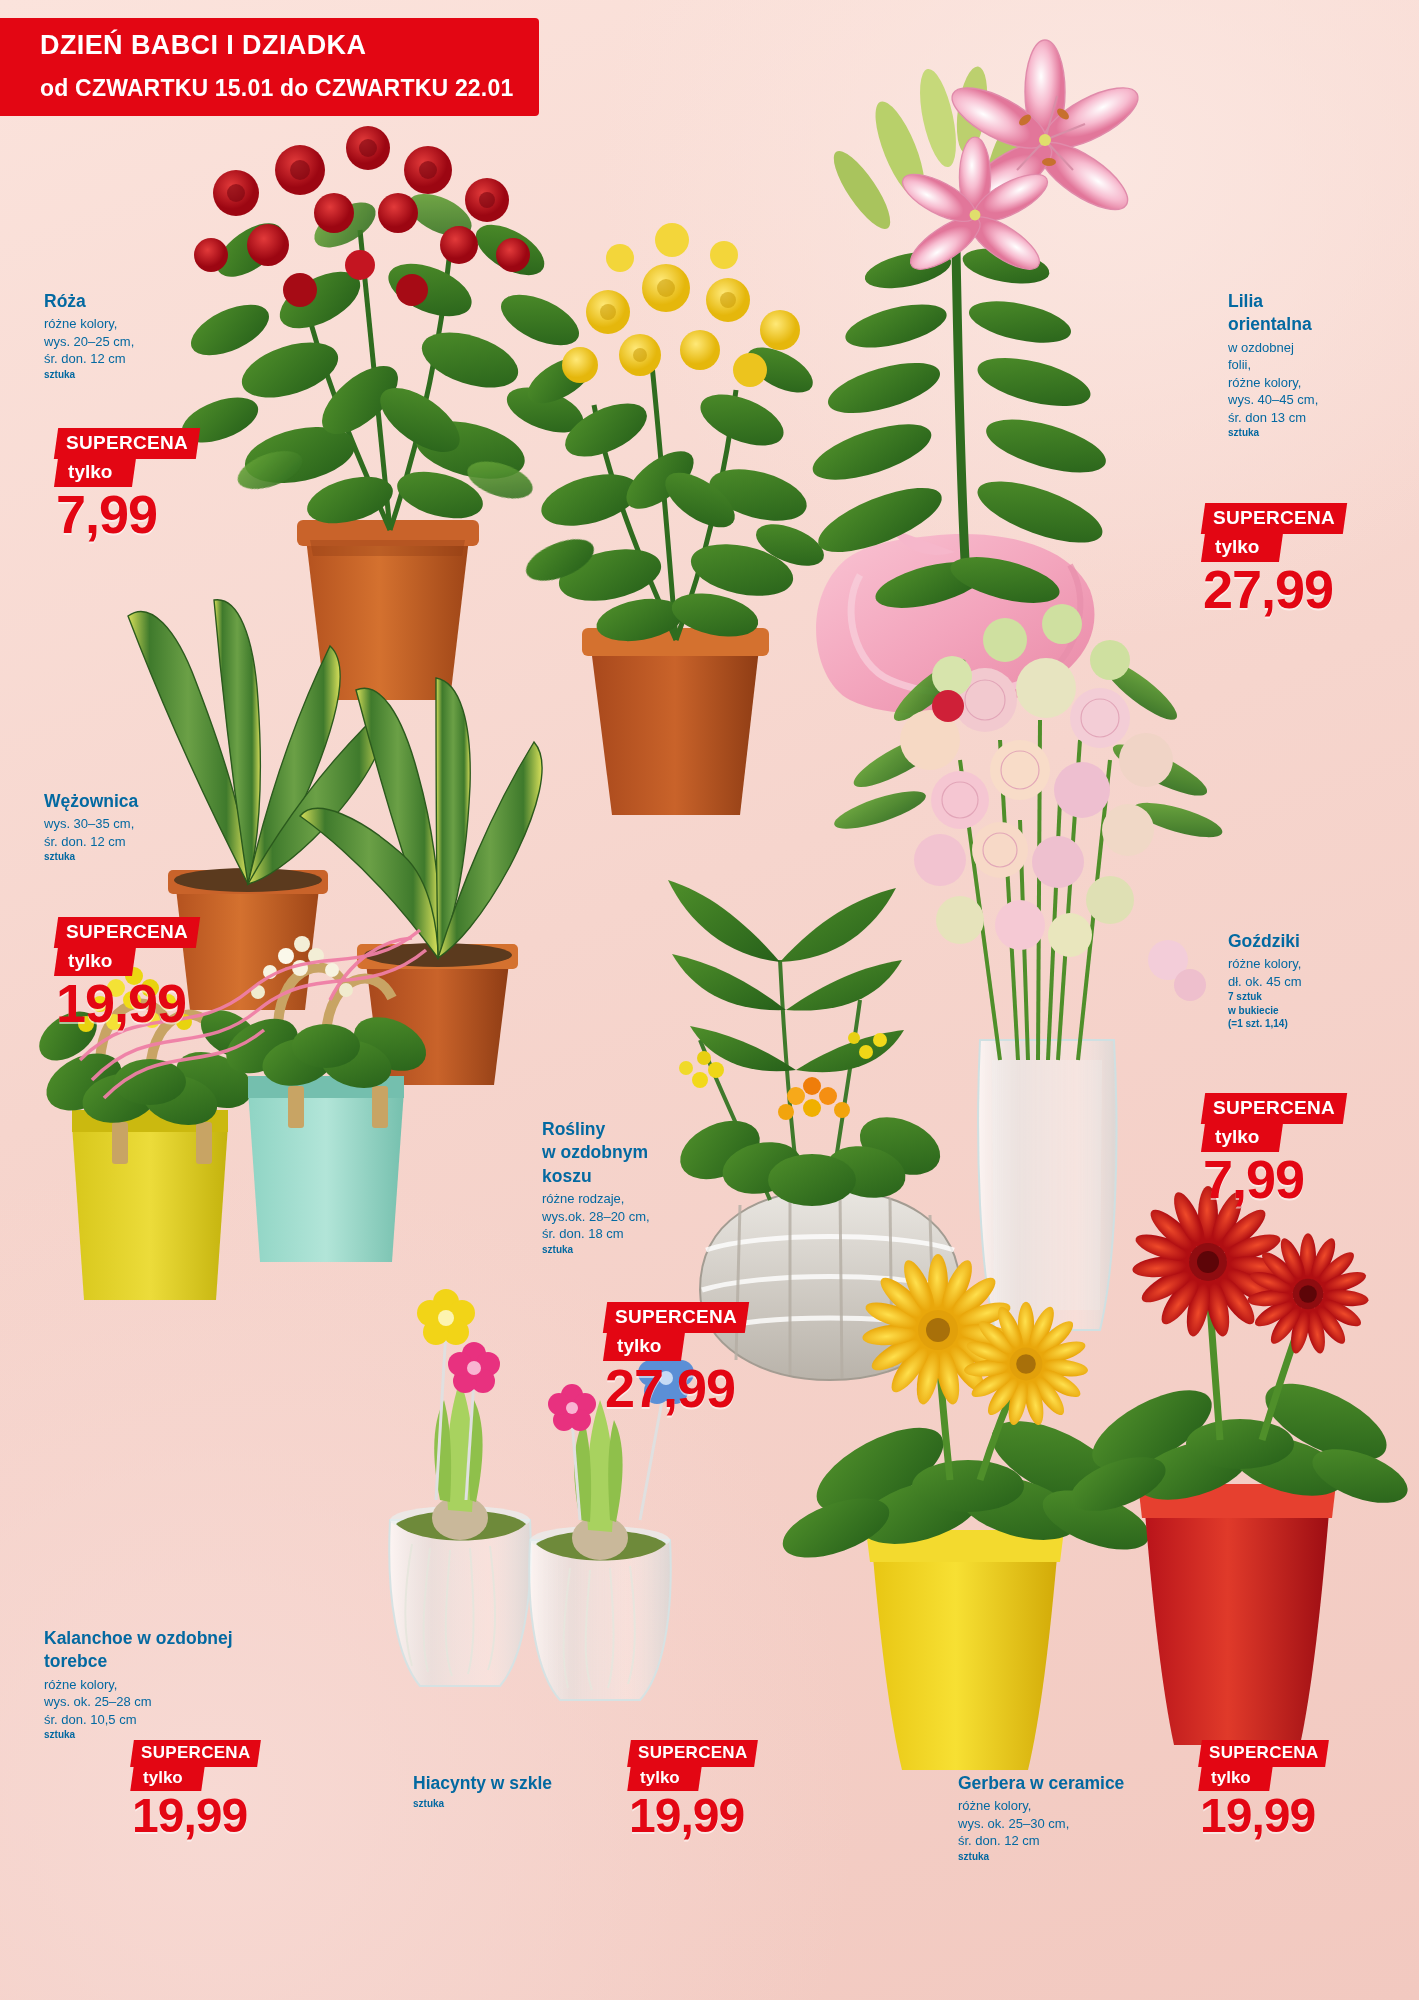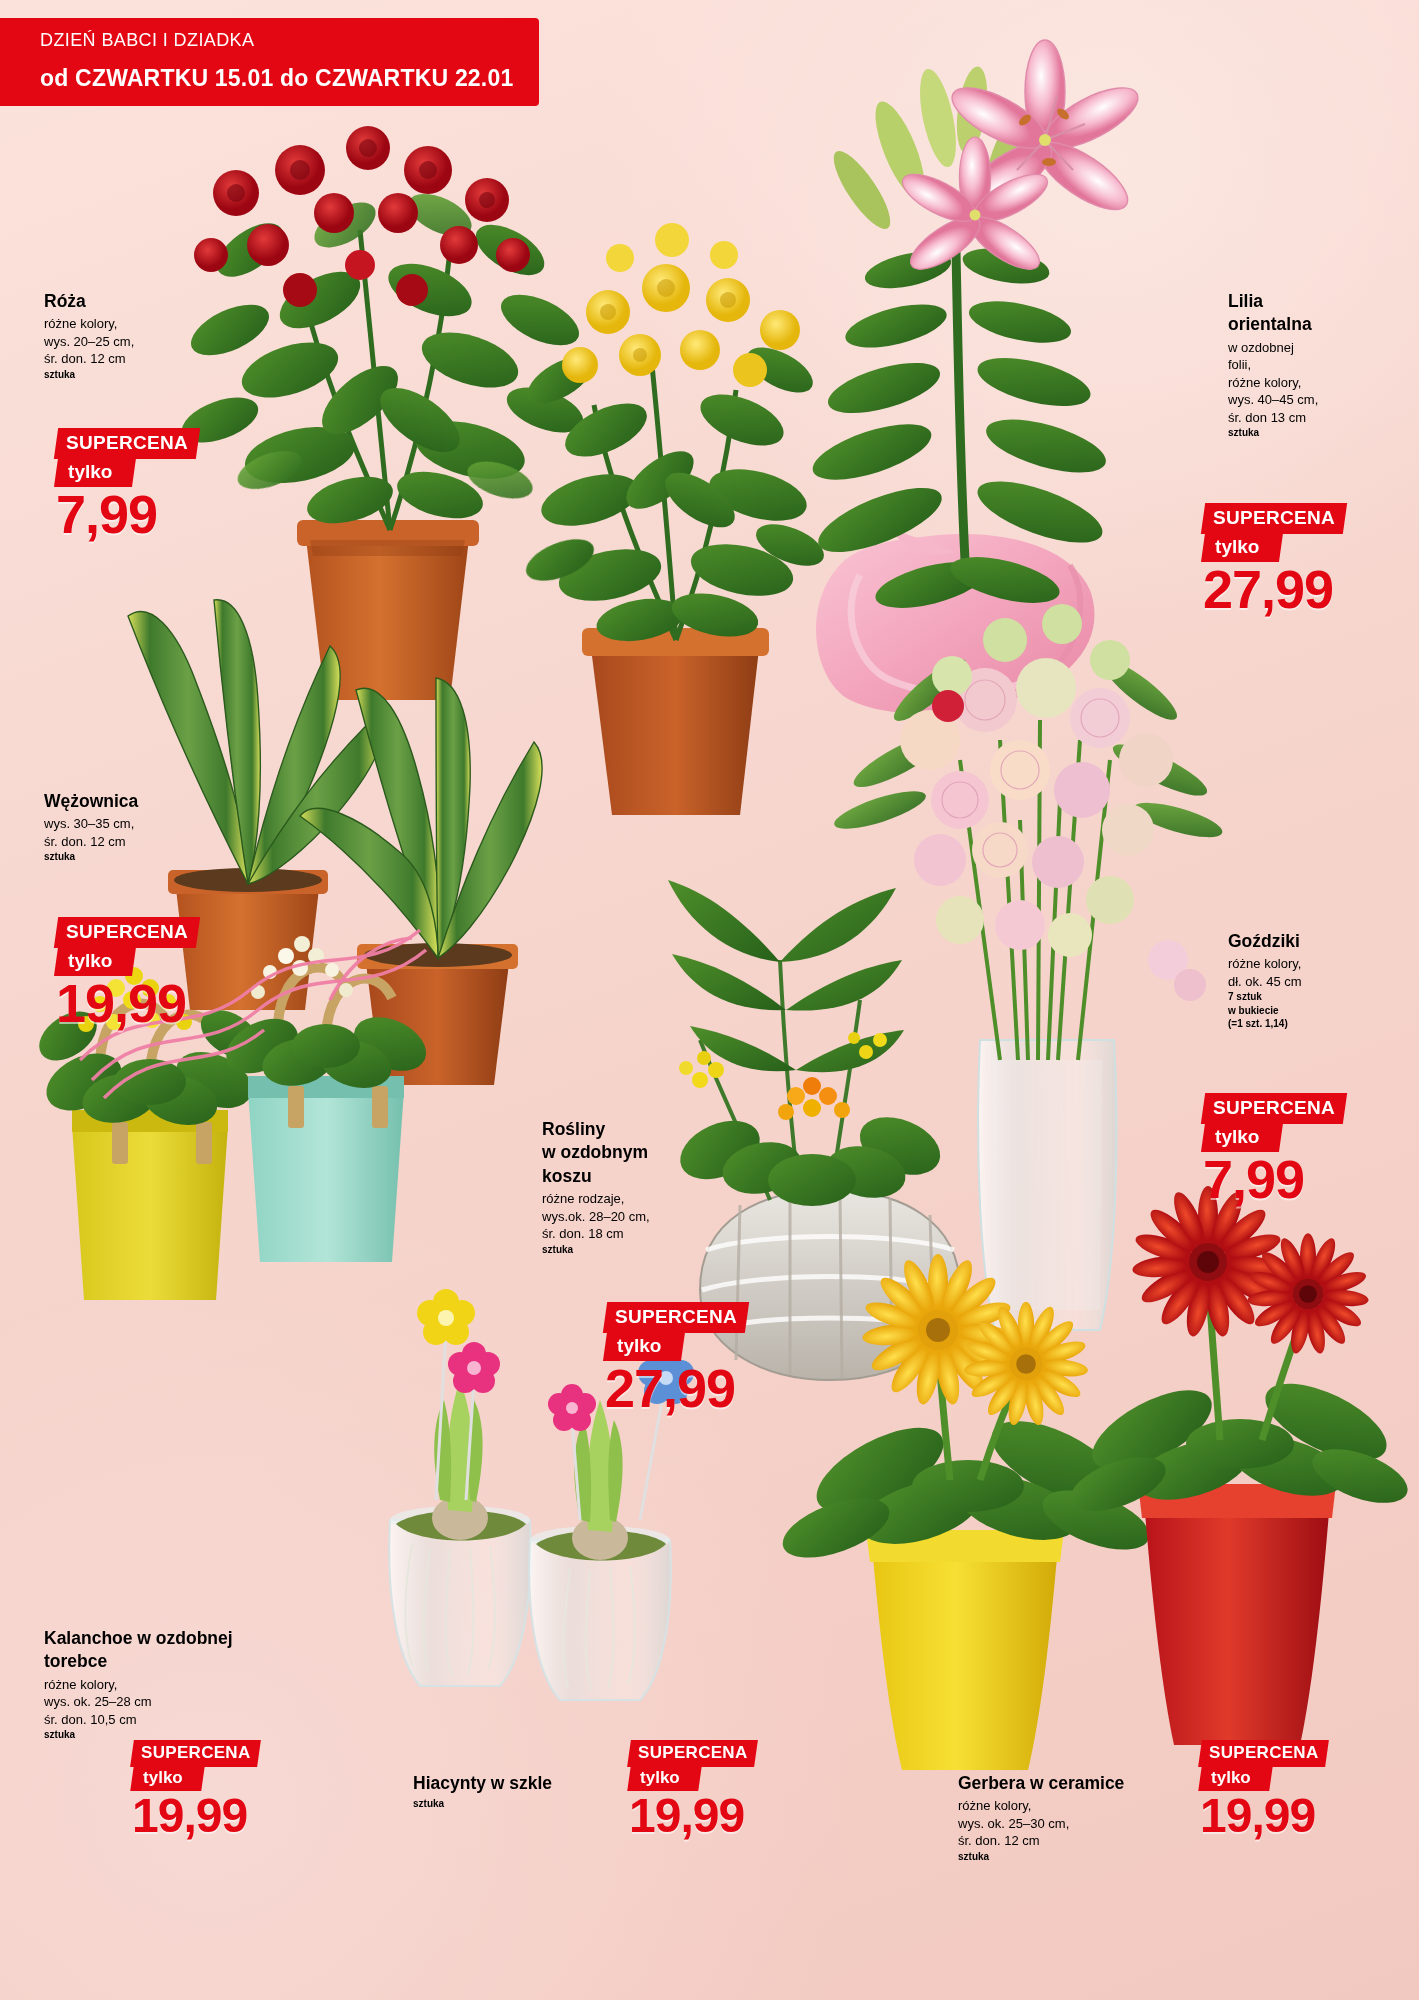--- a/index.html
+++ b/index.html
@@ -25,38 +25,38 @@
   .header {
     position: absolute;
     left: 0; top: 18px;
     background: #e30613;
     color: #fff;
     padding: 12px 26px 14px 40px;
     border-radius: 0 4px 4px 0;
     z-index: 40;
   }
   .header h1 {
-    font-size: 18px;
-    font-weight: normal;
+    font-size: 27px;
+    font-weight: bold;
     letter-spacing: .4px;
     line-height: 1.15;
     white-space: nowrap;
   }
   .header h2 {
     font-size: 23px;
     font-weight: bold;
     margin-top: 14px;
     letter-spacing: .2px;
     white-space: nowrap;
   }
   
   .txt {
     position: absolute;
     z-index: 30;
-    color: #000000;
+    color: #0369a1;
     line-height: 1.34;
   }
   .txt .name {
     font-size: 17.5px;
     font-weight: bold;
     margin-bottom: 2px;
   }
   .txt .desc {
     font-size: 13px;
   }

